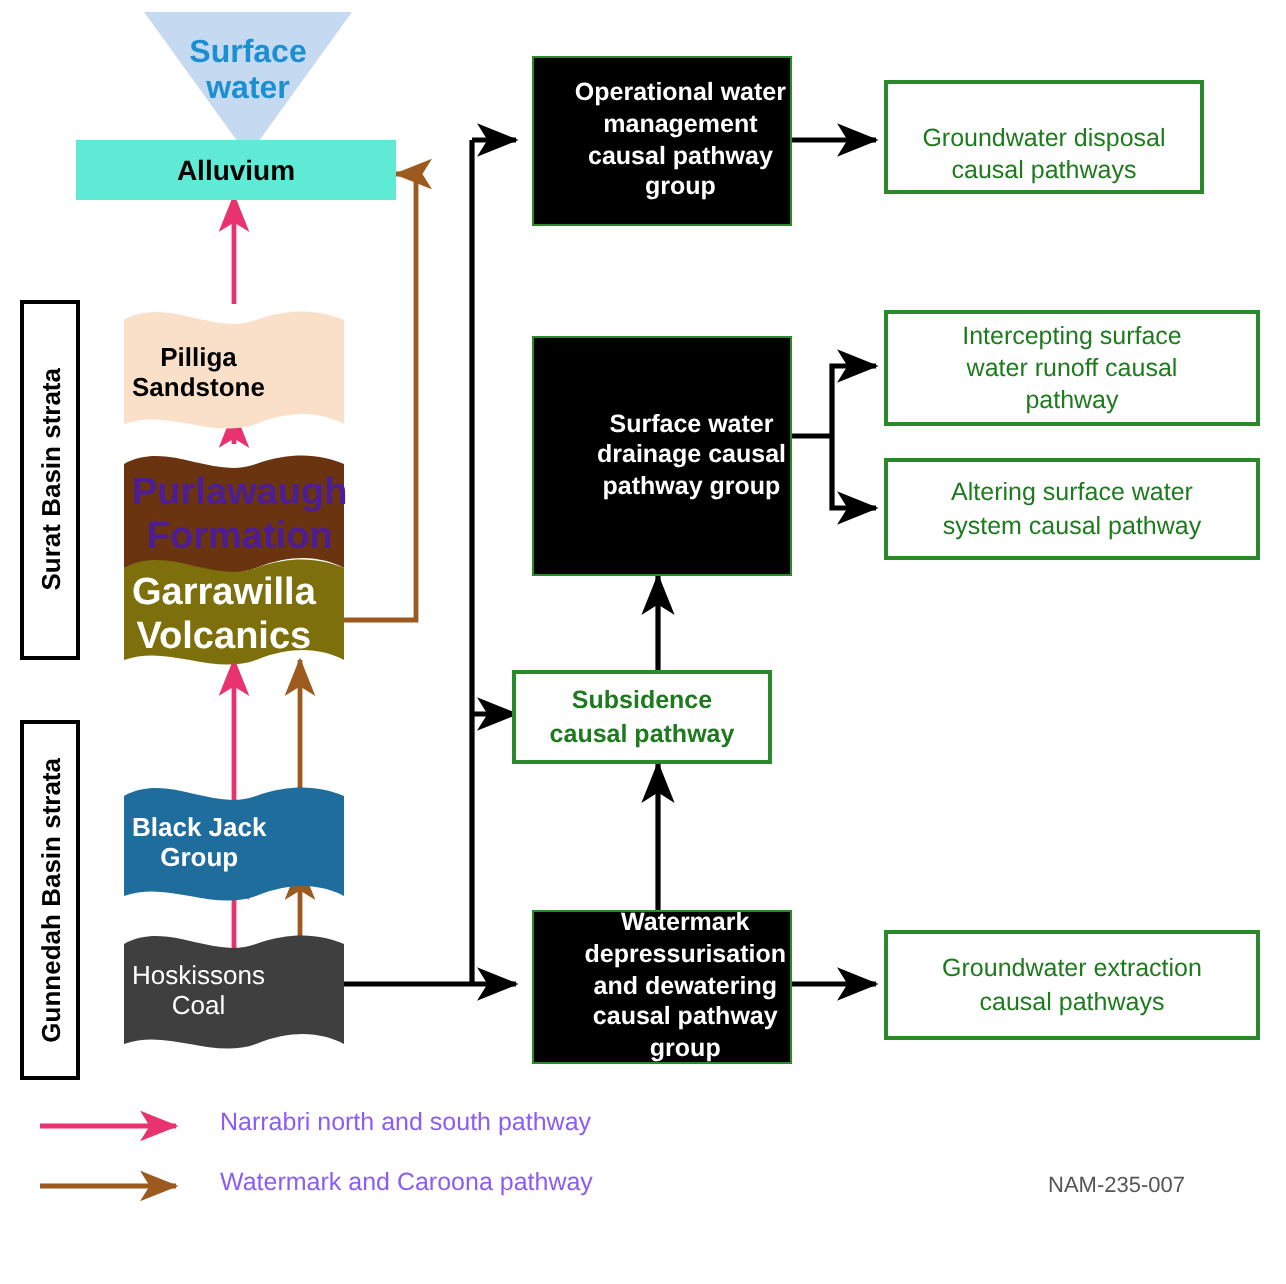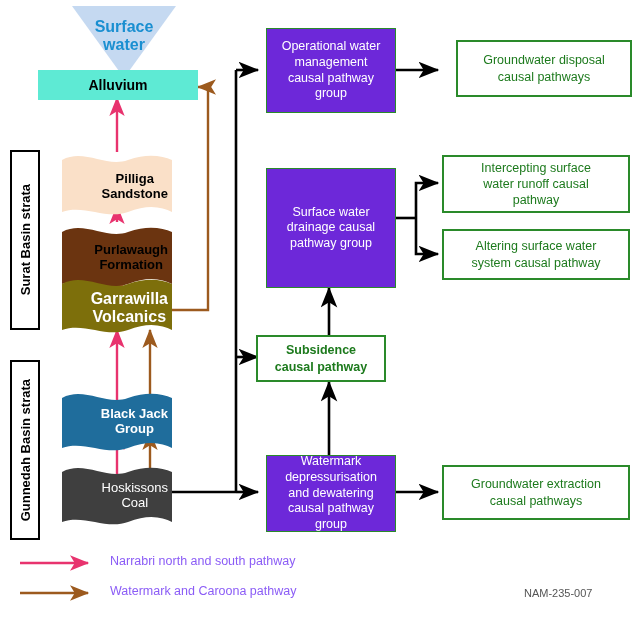--- a/index.html
+++ b/index.html
@@ -20,45 +20,45 @@
     display:flex;align-items:center;justify-content:center;
   }
   .strata-label span{
     writing-mode:vertical-rl;
     transform:rotate(180deg);
     font-size:13px;font-weight:bold;color:#000;
     letter-spacing:0px;white-space:nowrap;
   }
 
   .wavy{
-    display:flex;align-items:center;justify-content:flex-end;
+    display:flex;align-items:center;justify-content:flex-start;
     text-align:center;line-height:1.15;
     font-weight:bold;
   }
   .wavy .txt{position:relative;z-index:3;padding:0 4px;}
 
   .alluvium{
     background:#5eead4;
     display:flex;align-items:center;justify-content:center;
     font-size:14px;font-weight:bold;color:#000;
   }
 
   .tri-label{
     position:absolute;z-index:4;
     width:100%;text-align:center;
     font-size:16px;font-weight:bold;color:#1a8fd1;
     line-height:1.15;
   }
 
   
   .gbox-filled{
-    background:#6d28d9;border:1px solid #2a8a2a;
+    background:#000000;border:1px solid #2a8a2a;
     color:#ffffff;
-    display:flex;align-items:center;justify-content:center;
-    text-align:center;font-size:12.5px;font-weight:normal;line-height:1.25;
+    display:flex;align-items:center;justify-content:flex-end;
+    text-align:center;font-size:12.5px;font-weight:bold;line-height:1.25;
     padding:2px;
   }
   .gbox-open{
     background:#ffffff;border:2px solid #2a8a2a;
     color:#1d7a1d;
     display:flex;align-items:center;justify-content:center;
     text-align:center;font-size:12.5px;line-height:1.3;
     padding:2px;
   }
 
@@ -162,31 +162,31 @@
   <div class="abs wavy" style="left:62px;top:152px;width:110px;height:70px;font-size:13px;color:#000;">
     <svg class="abs" style="left:0;top:0;width:110px;height:70px;">
       <path d="M0,8 C22,-4 44,16 66,8 C86,1 100,4 110,8 L110,60 C100,55 86,52 66,60 C44,68 22,52 0,60 Z" fill="#fae0c8"></path>
     </svg>
     <div class="txt">
       <div>Pilliga</div>
       <div>Sandstone</div>
     </div>
   </div>
 
-  <div class="abs wavy" style="left:62px;top:222px;width:110px;height:72px;font-size:13px;color:#000000;">
+  <div class="abs wavy" style="left:62px;top:222px;width:110px;height:72px;font-size:19px;color:#4c1d95;">
     <svg class="abs" style="left:0;top:0;width:110px;height:72px;">
       <path d="M0,10 C22,-2 44,18 66,10 C86,3 100,6 110,10 L110,62 C100,57 86,54 66,62 C44,70 22,54 0,62 Z" fill="#6b3410"></path>
     </svg>
     <div class="txt">
       <div>Purlawaugh</div>
       <div>Formation</div>
     </div>
   </div>
 
-  <div class="abs wavy" style="left:62px;top:272px;width:110px;height:68px;font-size:16px;color:#fff;">
+  <div class="abs wavy" style="left:62px;top:272px;width:110px;height:68px;font-size:19px;color:#fff;">
     <svg class="abs" style="left:0;top:0;width:110px;height:68px;">
       <path d="M0,12 C22,0 44,20 66,12 C86,5 100,8 110,12 L110,58 C100,53 86,50 66,58 C44,66 22,50 0,58 Z" fill="#7d6f0b"></path>
     </svg>
     <div class="txt" style="padding-top:4px;">
       <div>Garrawilla</div>
       <div>Volcanics</div>
     </div>
   </div>
 
   <div class="abs wavy" style="left:62px;top:386px;width:110px;height:72px;font-size:13px;color:#fff;">
@@ -236,21 +236,21 @@
   <div class="abs gbox-filled" style="left:266px;top:455px;width:130px;height:77px;">
     <div>
       <div>Watermark</div>
       <div>depressurisation</div>
       <div>and dewatering</div>
       <div>causal pathway</div>
       <div>group</div>
     </div>
   </div>
 
-  <div class="abs gbox-open" style="left:456px;top:40px;width:176px;height:57px;">
+  <div class="abs gbox-open" style="left:442px;top:40px;width:160px;height:57px;align-items:flex-end;">
     <div>
       <div>Groundwater disposal</div>
       <div>causal pathways</div>
     </div>
   </div>
 
   <div class="abs gbox-open" style="left:442px;top:155px;width:188px;height:58px;">
     <div>
       <div>Intercepting surface</div>
       <div>water runoff causal</div>

